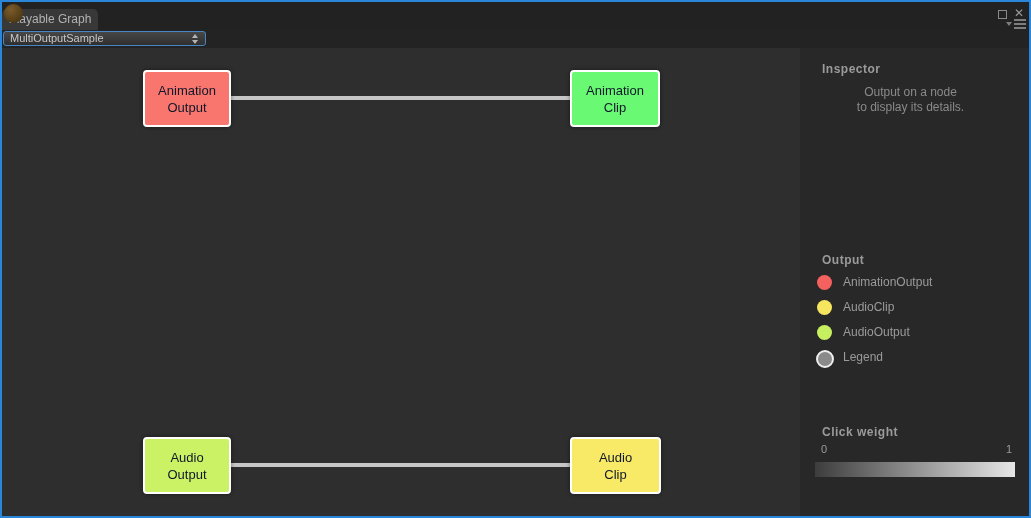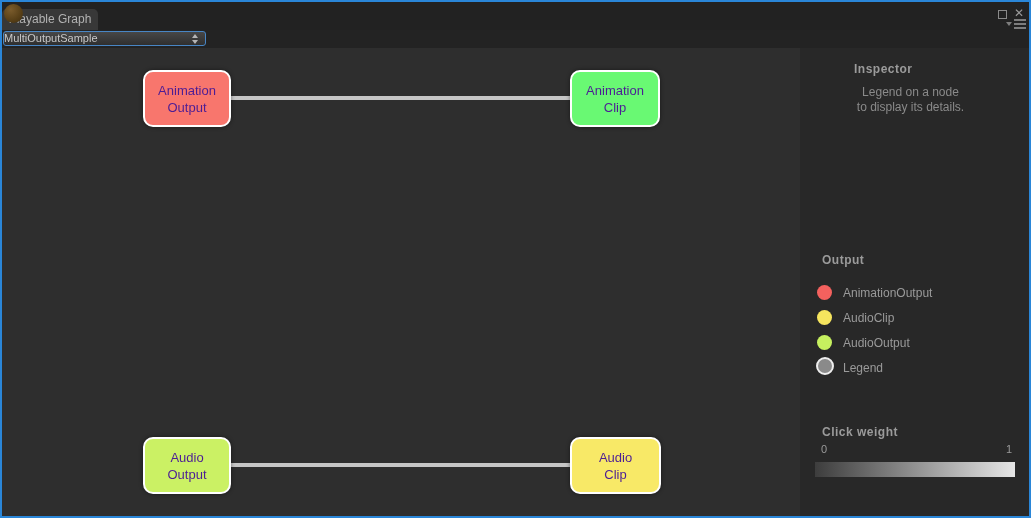--- a/index.html
+++ b/index.html
@@ -34,50 +34,50 @@
   }
   .pane-menu .bars { position: relative; }
   .pane-menu .bars::before { position: absolute; top: -4px; }
   .pane-menu .bars::after { position: absolute; top: 4px; }
   
   .toolbar { position: relative; height: 18px; background: #232323; }
   .graph-select {
     position: absolute; left: 1px; top: 1px; width: 203px; height: 15px;
     border: 1px solid #4886c5; border-radius: 3px;
     background: linear-gradient(#474747, #2f2f2f);
-    color: #c8c8c8; font-size: 11px; line-height: 13px; cursor: default;
+    color: #c8c8c8; font-size: 11px; line-height: 13px; padding-left: 6px; cursor: default;
   }
   .stepper { position: absolute; right: 7px; top: 2px; }
   .stepper .up, .stepper .dn {
     width: 0; height: 0; border-left: 3px solid transparent; border-right: 3px solid transparent; display: block;
   }
   .stepper .up { border-bottom: 4px solid #b5b5b5; margin-bottom: 2px; }
   .stepper .dn { border-top: 4px solid #b5b5b5; }
   
   .content { display: flex; height: 468px; }
   .graph { position: relative; flex: 1; background: #2e2e2e; overflow: hidden; }
   .panel { position: relative; width: 229px; background: #282828; }
   
   .node {
-    position: absolute; border: 2px solid #ffffff; border-radius: 10px;
+    position: absolute; border: 2px solid #ffffff; border-radius: 4px;
     display: flex; align-items: center; justify-content: center; text-align: center;
-    color: #4c1d95; font-size: 13px; line-height: 17px;
+    color: #0f172a; font-size: 13px; line-height: 17px;
     box-shadow: 0 0 4px rgba(0,0,0,0.45); cursor: pointer;
   }
   .edge {
     position: absolute; height: 4px;
     background: linear-gradient(to bottom, #8d8d8d, #cecece 45%, #bdbdbd 60%, #848484);
   }
   
   .panel .section-title { position: absolute; left: 22px; color: #9b9b9b; font-size: 12px; font-weight: bold; letter-spacing: 0.5px; }
-  .insp-title { top: 14px; margin-left: 32px; }
+  .insp-title { top: 14px; }
   .insp-hint { position: absolute; top: 37px; left: 0; right: 8px; text-align: center; color: #8a8a8a; font-size: 12px; line-height: 15px; }
   .legend-title { top: 205px; }
   .legend-list { position: absolute; left: 15px; top: 227px; right: 8px; }
-  .legend-item { display: flex; align-items: flex-end; height: 25px; }
+  .legend-item { display: flex; align-items: flex-start; height: 25px; }
   .legend-dot { width: 15px; height: 15px; border-radius: 50%; margin: 0 11px 0 2px; flex: 0 0 auto; }
   .legend-dot.ring { width: 18px; height: 18px; border: 2px solid #eeeeee; margin: 0 9px 0 1px; }
   .legend-label { color: #9a9a9a; font-size: 12px; }
   .ew-title { top: 377px; }
   .ew-scale { position: absolute; left: 21px; right: 17px; top: 395px; display: flex; justify-content: space-between; color: #9a9a9a; font-size: 11px; }
   .ew-bar { position: absolute; left: 15px; top: 414px; width: 200px; height: 15px; background: linear-gradient(to right, #3d3d3d, #e6e6e6); }
 </style>
 </head>
 <body>
 
@@ -140,21 +140,21 @@
           <span>Clip</span>
         </div>
       </div>
 
     </div>
 
     <div class="panel" style="background: rgb(40, 40, 40);">
 
       <div class="section-title insp-title">Inspector</div>
       <div class="insp-hint">
-        <span>Legend on a node</span><br>
+        <span>Output on a node</span><br>
         <span>to display its details.</span>
       </div>
 
       <div class="section-title legend-title">Output</div>
       <div class="legend-list">
         <div class="legend-item">
           <span class="legend-dot" style="background: rgb(244, 97, 94);"></span>
           <span class="legend-label">AnimationOutput</span>
         </div>
         <div class="legend-item">

